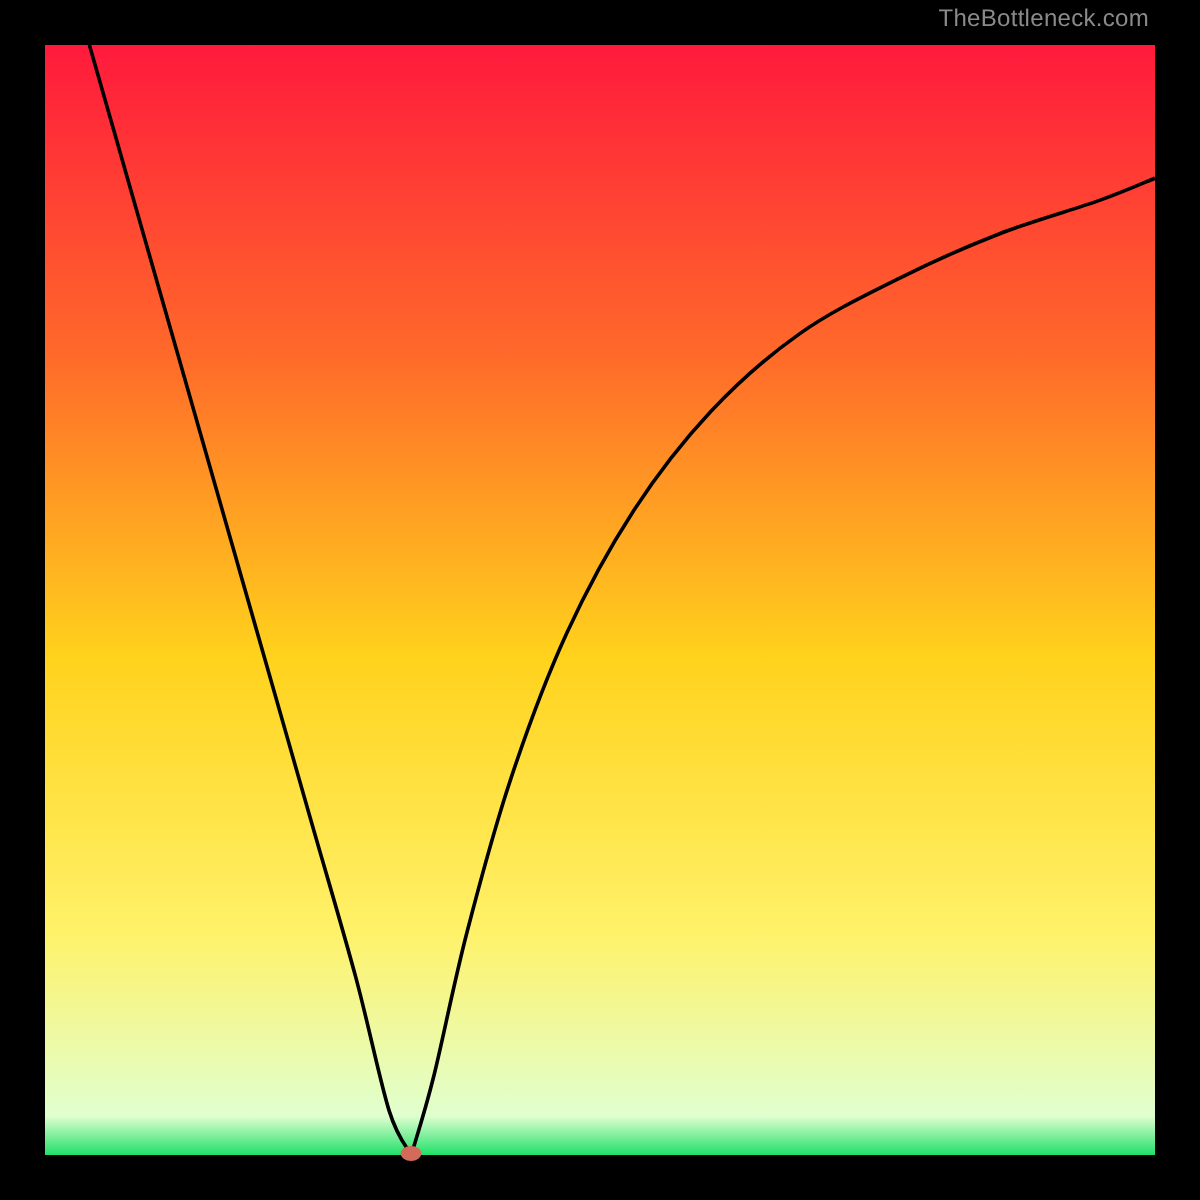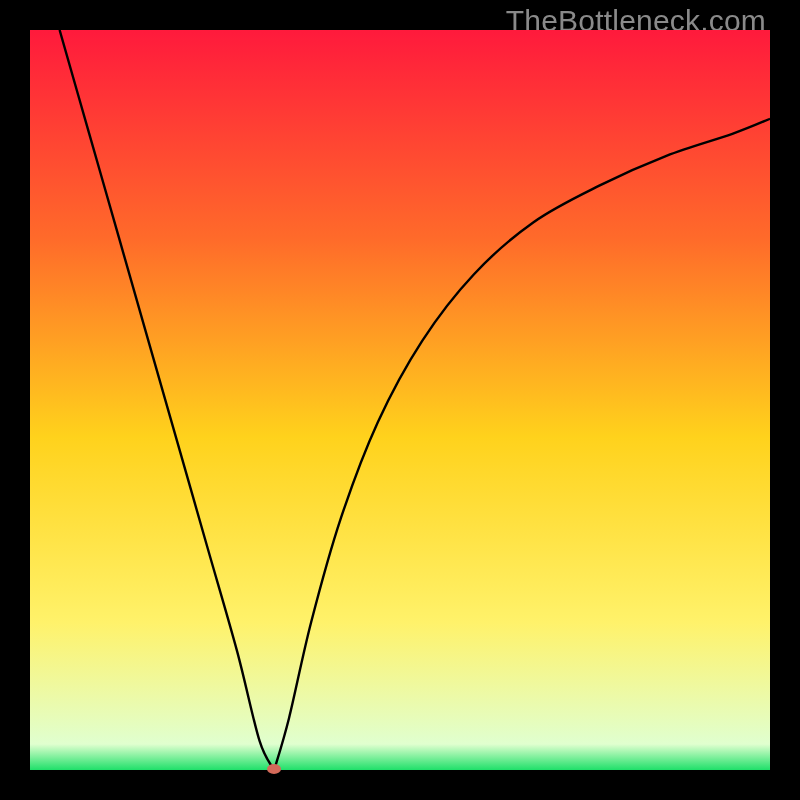--- a/index.html
+++ b/index.html
@@ -34,21 +34,21 @@
     position: absolute;
     left: 0; top: 0;
     width: 100%; height: 100%;
     pointer-events: none;
   }
   .watermark {
     position: absolute;
     top: 4px;
     right: 34px;
     color: #8a8a8a;
-    font-size: 30px;
+    font-size: 16px;
     font-weight: 500;
     letter-spacing: 0.2px;
     user-select: none;
   }
   .marker {
     position: absolute;
     width: 14px;
     height: 10px;
     border-radius: 50%;
     pointer-events: none;

